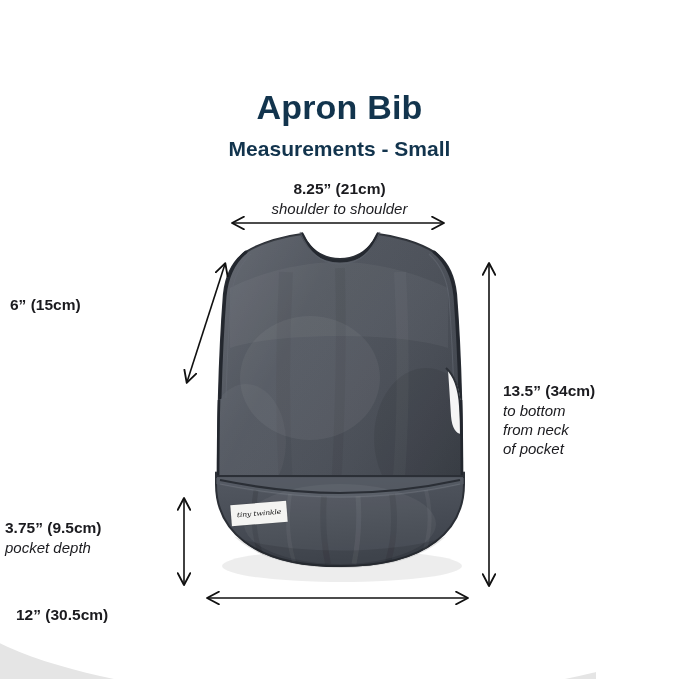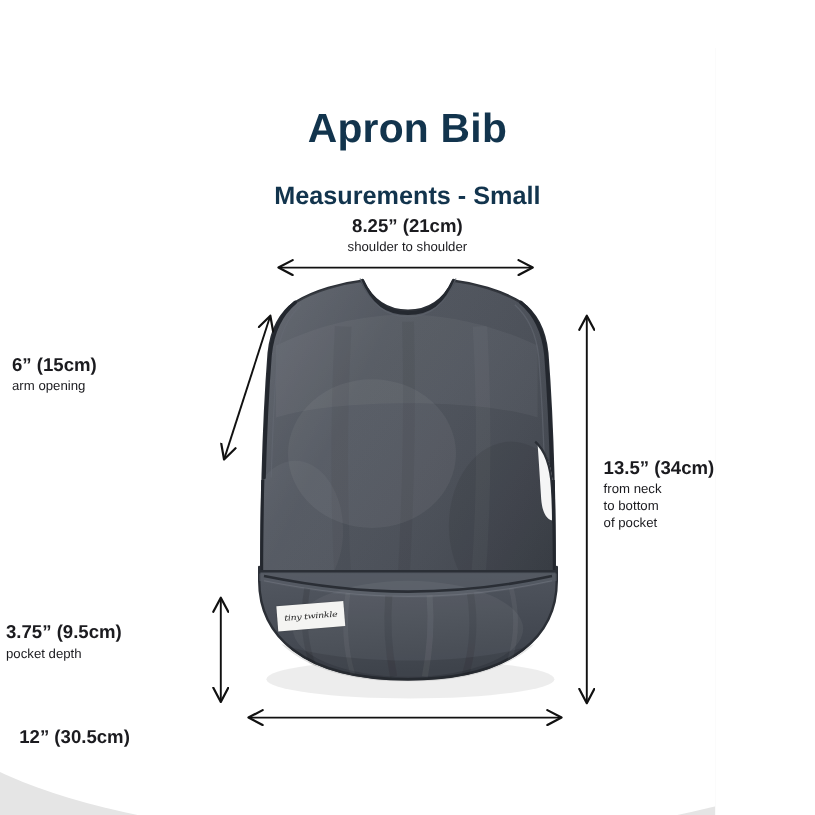--- a/index.html
+++ b/index.html
@@ -34,44 +34,45 @@
     width: 679px;
     text-align: center;
     font-size: 34px;
     font-weight: bold;
     letter-spacing: 0.2px;
     color: #12344d;
   }
   .subtitle {
     position: absolute;
     left: 0;
-    top: 112px;
+    top: 97px;
     width: 679px;
     text-align: center;
     font-size: 21px;
     font-weight: bold;
     color: #12344d;
   }
 
   .label {
     position: absolute;
     color: #1b1b1f;
     line-height: 1.28;
   }
   .label .val {
     font-weight: bold;
     font-size: 15.5px;
     display: block;
     white-space: nowrap;
   }
   .label .desc {
-    font-size: 11px;
+    font-size: 15px;
     font-weight: normal;
     display: block;
     white-space: nowrap;
+    font-style: italic;
   }
 
   
   #lbl-shoulder { left: 0; top: 139px; width: 679px; text-align: center; }
   #lbl-arm      { left: 10px; top: 255px; width: 180px; text-align: left; }
   #lbl-neck     { left: 503px; top: 341px; width: 170px; text-align: left; }
   #lbl-pocket   { left: 5px; top: 478px; width: 172px; }
   #lbl-width    { left: 16px; top: 565px; width: 679px; text-align: left; }
 
   #arrows {
@@ -239,27 +240,26 @@
     <line x1="208" y1="558" x2="467" y2="558" stroke="#111" stroke-width="1.6" marker-start="url(#ahs)" marker-end="url(#ah)"></line>
   </svg>
 
   <div class="label" id="lbl-shoulder">
     <span class="val">8.25” (21cm)</span>
     <span class="desc">shoulder to shoulder</span>
   </div>
 
   <div class="label" id="lbl-arm">
     <span class="val">6” (15cm)</span>
-    <span class="desc">arm opening</span>
   </div>
 
   <div class="label" id="lbl-neck">
     <span class="val">13.5” (34cm)</span>
+    <span class="desc">to bottom</span>
     <span class="desc">from neck</span>
-    <span class="desc">to bottom</span>
     <span class="desc">of pocket</span>
   </div>
 
   <div class="label" id="lbl-pocket">
     <span class="val">3.75” (9.5cm)</span>
     <span class="desc">pocket depth</span>
   </div>
 
   <div class="label" id="lbl-width">
     <span class="val">12” (30.5cm)</span>

